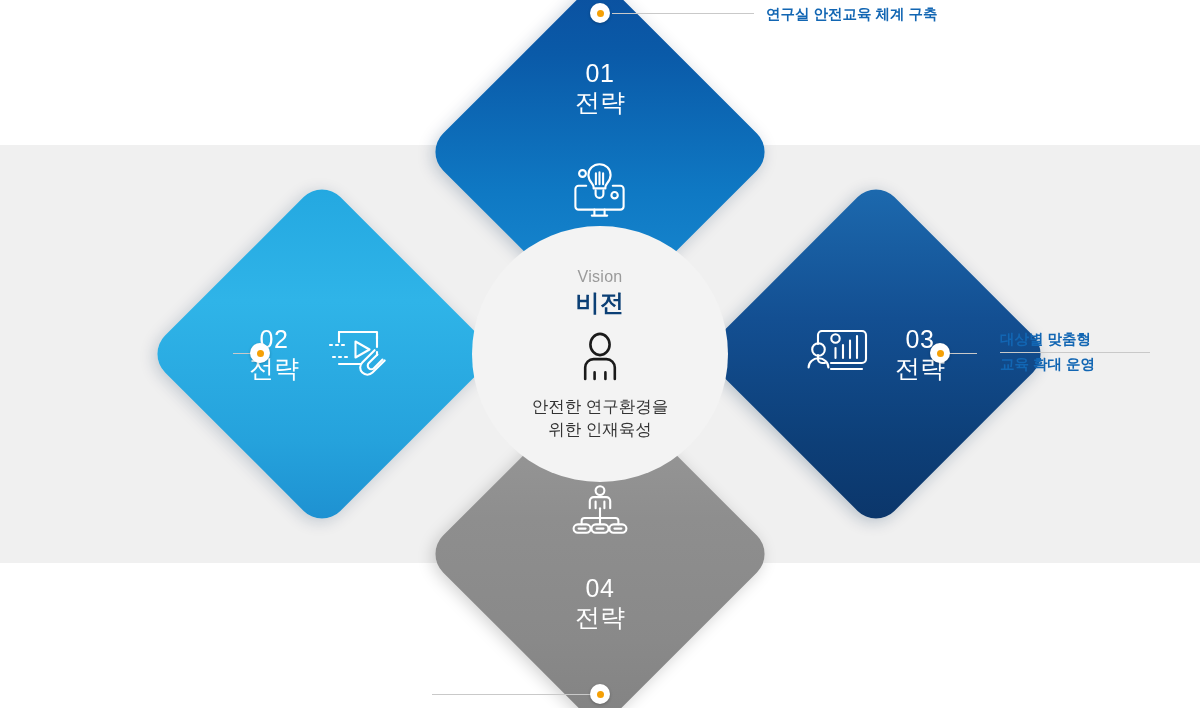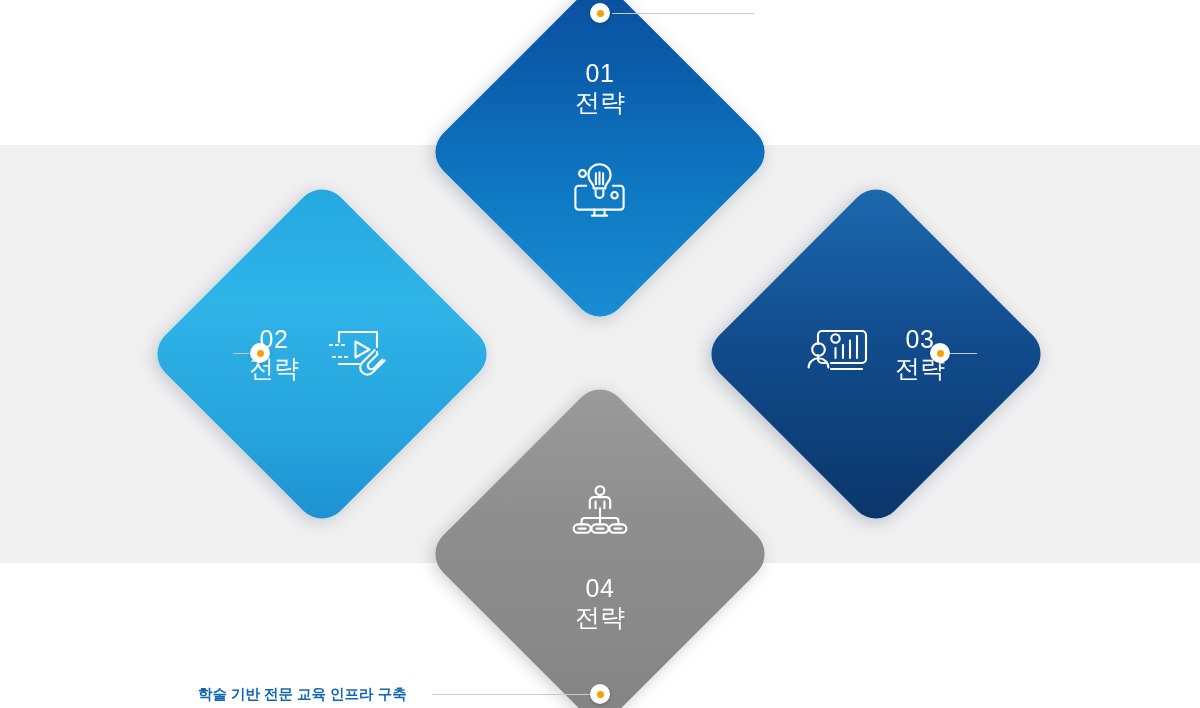--- a/index.html
+++ b/index.html
@@ -221,31 +221,49 @@
           <path d="M7.6 44.6h7M25.5 44.6h7M43.4 44.6h7"></path>
         </svg>
       </span>
       <div class="stack">
         <div class="snum">04</div>
         <div class="slab">전략</div>
       </div>
     </div>
   </div>
 
+  <div id="center-circle">
+    <div class="vis-en">Vision</div>
+    <div class="vis-ko">비전</div>
+    <div class="person-wrap">
+      <svg width="54" height="54" viewBox="0 0 54 54" fill="none" stroke="#1a1a1a" stroke-width="2.6" stroke-linecap="round" stroke-linejoin="round">
+        <ellipse cx="27" cy="13.5" rx="9.6" ry="10.6"></ellipse>
+        <path d="M12.2 48V36.5a8.4 8.4 0 0 1 8.4-8.4h12.8a8.4 8.4 0 0 1 8.4 8.4V48"></path>
+        <path d="M21.6 41.4V48M32.4 41.4V48"></path>
+      </svg>
+    </div>
+    <div class="vis-desc">안전한 연구환경을</div>
+    <div class="vis-desc">위한 인재육성</div>
+  </div>
 
   <div class="cline" id="line-01"></div>
   <div class="cline" id="line-02"></div>
   <div class="cline" id="line-03"></div>
   <div class="cline" id="line-04"></div>
 
   <div class="dot" id="dot-01"></div>
   <div class="dot" id="dot-02"></div>
   <div class="dot" id="dot-03"></div>
   <div class="dot" id="dot-04"></div>
 
-
-
-
-  <div class="label" id="label-04">
-    <div>학술 기반 전문 교육 인프라 구축</div>
-  </div>
+  <div class="label" id="label-01">
+    <div>연구실 안전교육 체계 구축</div>
+  </div>
+
+
+  <div class="label" id="label-03">
+    <div>대상별 맞춤형</div>
+    <div class="lbl-rule"></div>
+    <div>교육 확대 운영</div>
+  </div>
+
 
 </div>
 
 </body></html>

